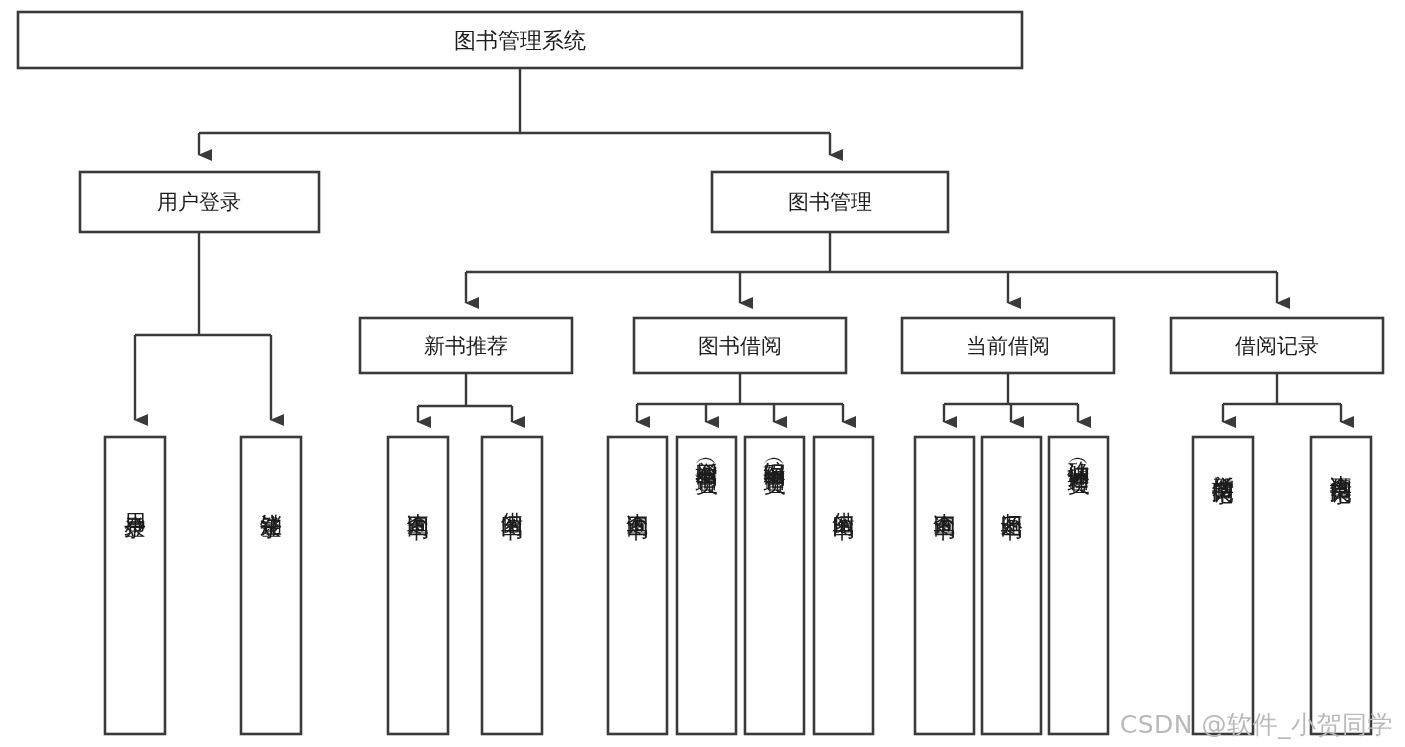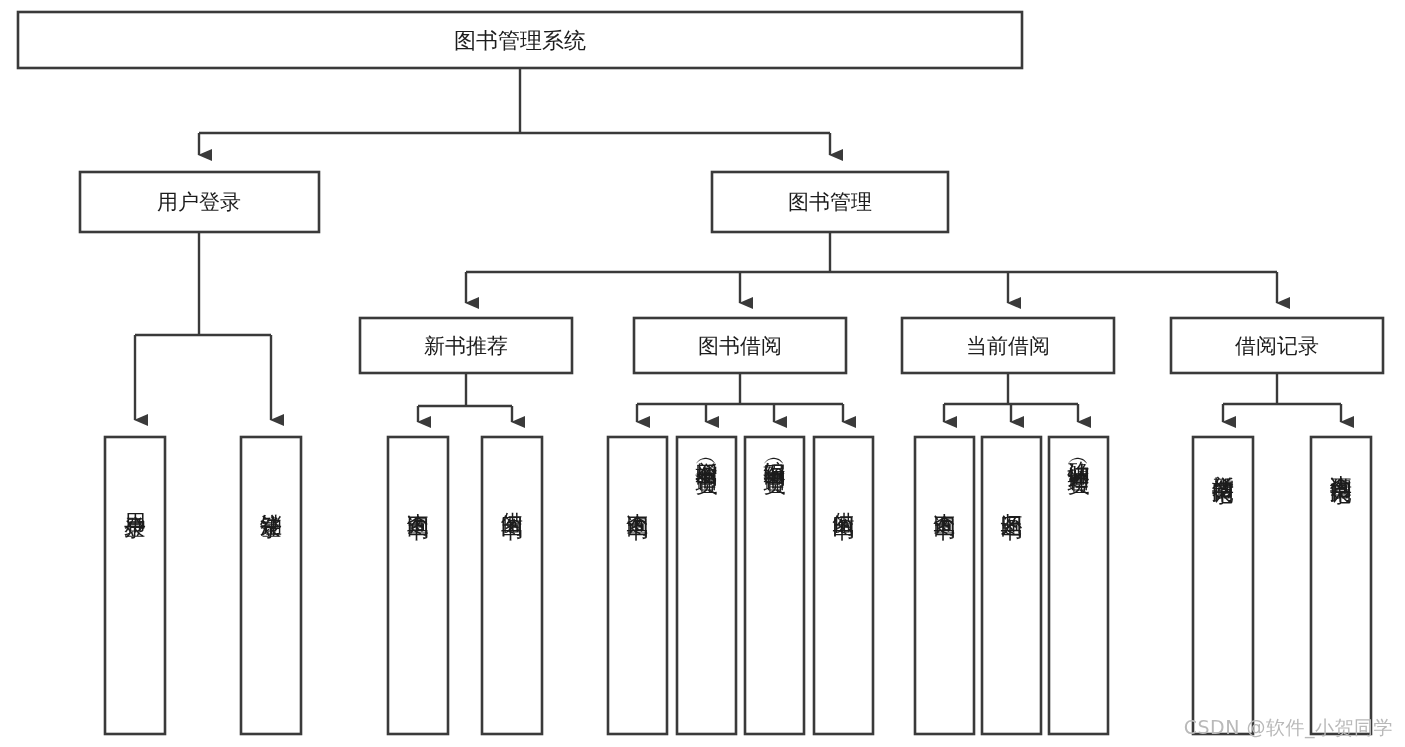--- a/index.html
+++ b/index.html
@@ -71,21 +71,21 @@
     display: flex;
     align-items: flex-start;
     justify-content: center;
     pointer-events: none;
   }
   .watermark {
     position: absolute;
     right: 12px;
     bottom: 6px;
     font-family: "DejaVu Sans", "Liberation Sans", sans-serif;
-    font-size: 19px;
+    font-size: 25px;
     color: #b9b9b9;
     letter-spacing: 0.5px;
     white-space: nowrap;
   }
 </style>
 </head>
 <body>
 
 <div id="diagram-root">
 

